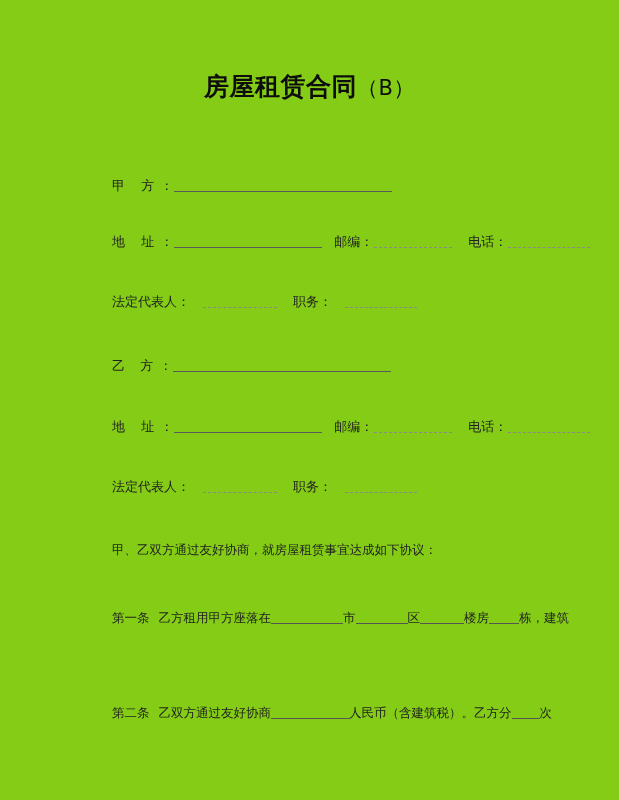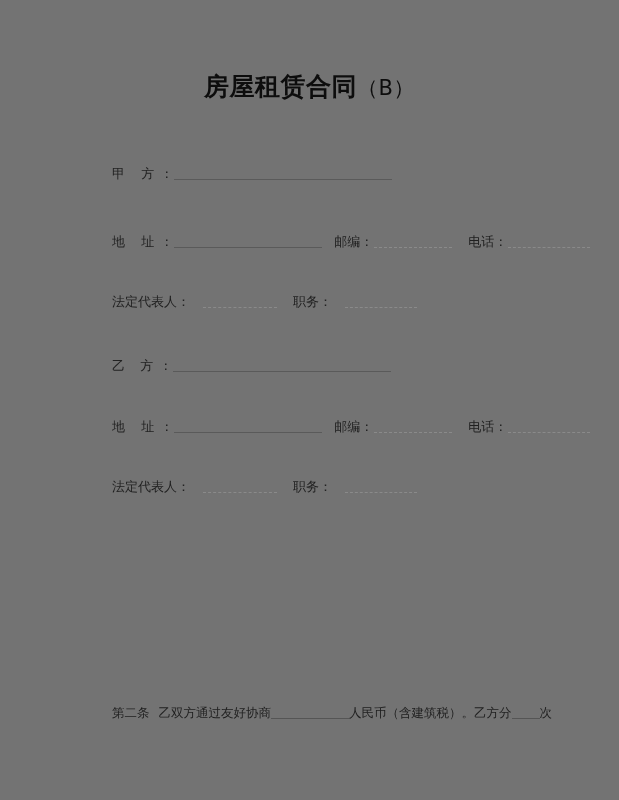--- a/index.html
+++ b/index.html
@@ -13,21 +13,21 @@
     overflow: hidden;
     font-family: "DejaVu Sans", "Liberation Sans", sans-serif;
     color: #1a1a1a;
     position: relative;
   }
 
   .page {
     position: relative;
     width: 619px;
     height: 800px;
-    background: #737373;
+    background: #84cc16;
   }
 
   
   .doc-title {
     position: absolute;
     top: 70px;
     left: 0;
     width: 619px;
     text-align: center;
     font-size: 25px;
@@ -116,21 +116,21 @@
 </style>
 </head>
 <body>
 
 <div class="page">
 
   <div class="doc-title">
     <span>房屋租赁合同</span><span class="suffix">（B）</span>
   </div>
 
-  <div class="field-row" style="top:165px;">
+  <div class="field-row" style="top:177px;">
     <span class="lbl-wide">甲 方</span><span class="colon">：</span><span class="blank b-party"></span>
   </div>
 
   <div class="field-row" style="top:233px;">
     <span class="lbl-wide">地 址</span><span class="colon">：</span><span class="blank b-addr"></span><span class="gap-sm"></span><span class="lbl">邮编</span><span class="colon">：</span><span class="blank-dash b-zip"></span><span class="gap-md"></span><span class="lbl">电话</span><span class="colon">：</span><span class="blank-dash b-tel"></span>
   </div>
 
   <div class="field-row" style="top:293px;">
     <span class="lbl">法定代表人</span><span class="colon">：</span><span class="gap-sm"></span><span class="blank-dash b-rep"></span><span class="gap-md"></span><span class="lbl">职务</span><span class="colon">：</span><span class="gap-sm"></span><span class="blank-dash b-title"></span>
   </div>
@@ -140,20 +140,26 @@
   </div>
 
   <div class="field-row" style="top:418px;">
     <span class="lbl-wide">地 址</span><span class="colon">：</span><span class="blank b-addr"></span><span class="gap-sm"></span><span class="lbl">邮编</span><span class="colon">：</span><span class="blank-dash b-zip"></span><span class="gap-md"></span><span class="lbl">电话</span><span class="colon">：</span><span class="blank-dash b-tel"></span>
   </div>
 
   <div class="field-row" style="top:478px;">
     <span class="lbl">法定代表人</span><span class="colon">：</span><span class="gap-sm"></span><span class="blank-dash b-rep"></span><span class="gap-md"></span><span class="lbl">职务</span><span class="colon">：</span><span class="gap-sm"></span><span class="blank-dash b-title"></span>
   </div>
 
+  <div class="para indent" style="top:535px;">
+    <span>甲、乙双方通过友好协商，就房屋租赁事宜达成如下协议：</span>
+  </div>
 
+  <div class="para indent" style="top:603px;">
+    <span class="clause-no">第一条</span><span>乙方租用甲方座落在</span><span class="inline-blank ib-1"></span><span>市</span><span class="inline-blank ib-2"></span><span>区</span><span class="inline-blank ib-3"></span><span>楼房</span><span class="inline-blank ib-4"></span><span>栋，建筑</span>
+  </div>
 
 
   <div class="para indent" style="top:698px;">
     <span class="clause-no">第二条</span><span>乙双方通过友好协商</span><span class="inline-blank ib-6"></span><span>人民币（含建筑税）。乙方分</span><span class="inline-blank ib-7"></span><span>次</span>
   </div>
 
 </div>
 
 </body></html>

